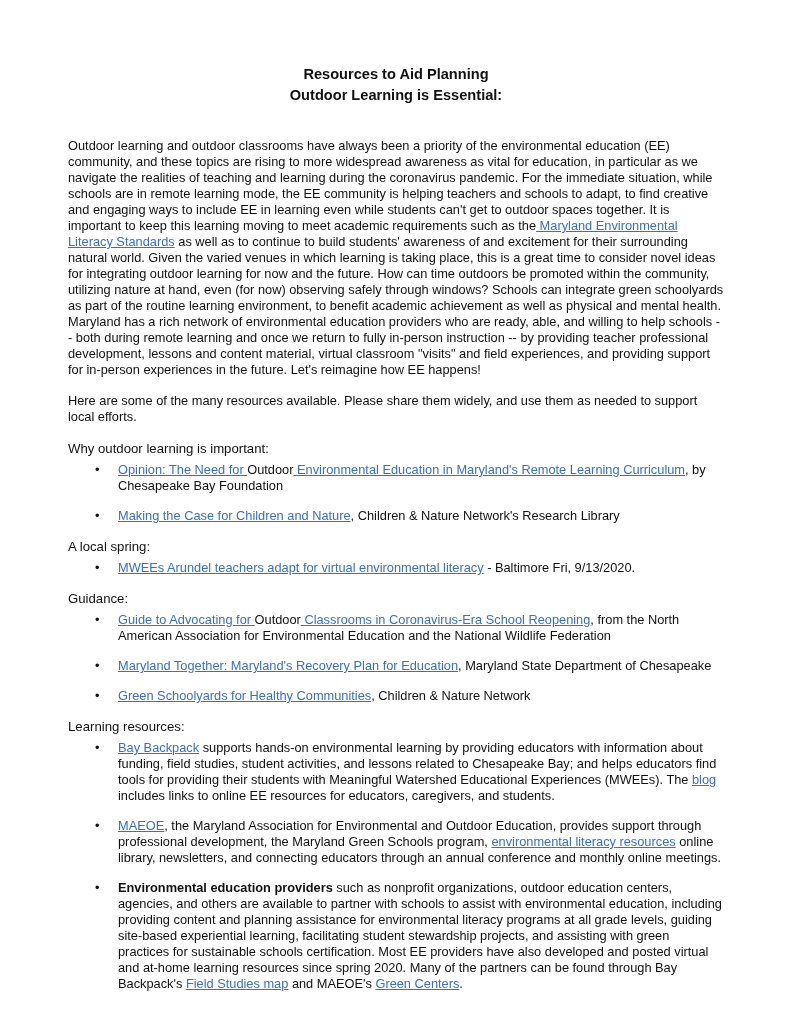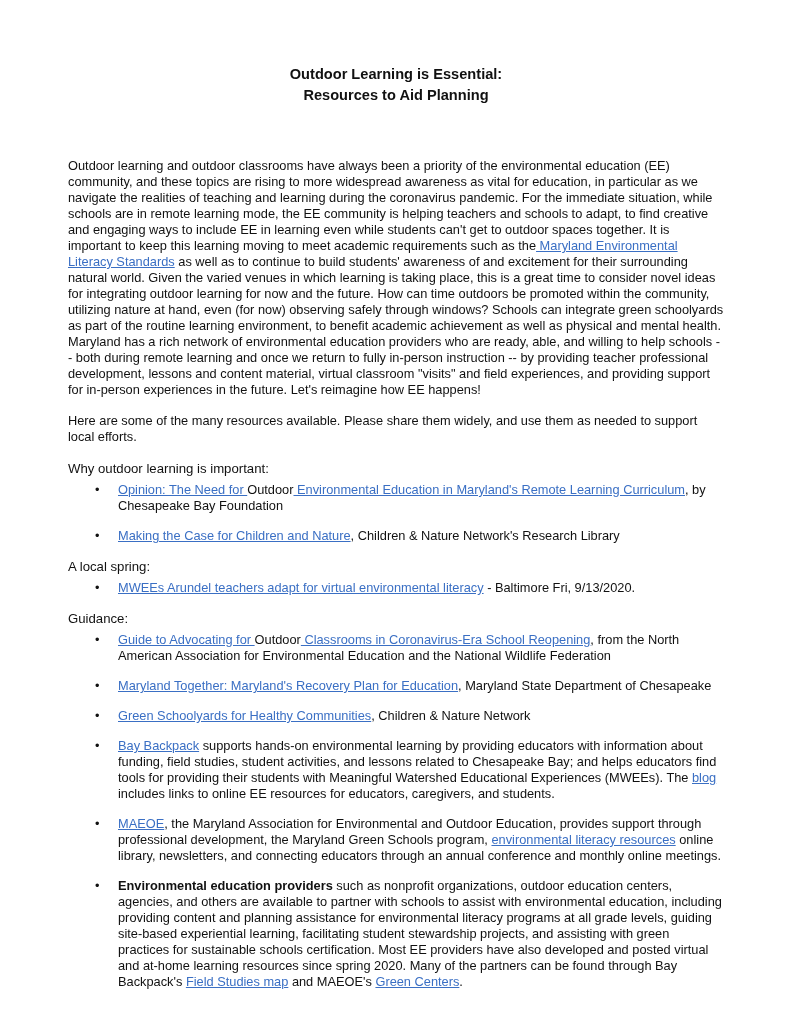--- a/index.html
+++ b/index.html
@@ -2,38 +2,38 @@
 <html style="--link: #3a6fc4; --text: #111111; --bg: #ffffff;"><head>
 <meta charset="utf-8">
 <style>
   :root { --link:#3a6fc4; --text:#111111; --bg:#ffffff; }
   * { box-sizing: border-box; }
   body { margin:0; background:var(--bg); color:var(--text);
          font-family:"Liberation Sans","DejaVu Sans",sans-serif; }
   .page { width:791px; height:1024px; background:var(--bg); overflow:hidden;
           padding:64px 67px 0 68px; }
   .title { text-align:center; font-weight:bold; font-size:14.6px; line-height:21px; }
-  .doc { margin-top:52px; font-size:12.8px; line-height:16px; }
+  .doc { margin-top:32px; font-size:12.8px; line-height:16px; }
   .doc p { margin:0 0 15px 0; }
   .doc h2 { font-size:13.2px; line-height:17px; font-weight:normal; margin:9px 0 5px 0; }
   .doc h2 .bold { font-weight:normal; }
   .bold { font-weight:bold; }
   ul.blist { list-style:none; margin:0 0 9px 0; padding:0; }
   ul.blist li { display:flex; padding-left:27px; margin:0 0 14px 0; }
   .marker { flex:0 0 23px; }
   .li-text { flex:1; }
   a.link { color:var(--link); text-decoration:underline; cursor:pointer; }
 </style>
 </head>
 <body>
 
 <div class="page">
   <div class="title">
+    <div>Resources to Aid Planning</div>
     <div>Outdoor Learning is Essential:</div>
-    <div>Resources to Aid Planning</div>
   </div>
   <div class="doc" id="doc-content">
       <p><span>Outdoor learning and outdoor classrooms have always been a priority of the environmental education (EE) community, and these topics are rising to more widespread awareness as vital for education, in particular as we navigate the realities of teaching and learning during the coronavirus pandemic. For the immediate situation, while schools are in remote learning mode, the EE community is helping teachers and schools to adapt, to find creative and engaging ways to include EE in learning even while students can't get to outdoor spaces together. It is important to keep this learning moving to meet academic requirements such as the</span><a class="link"> Maryland Environmental Literacy Standards</a><span> as well as to continue to build students' awareness of and excitement for their surrounding natural world. Given the varied venues in which learning is taking place, this is a great time to consider novel ideas for integrating outdoor learning for now and the future. How can time outdoors be promoted within the community, utilizing nature at hand, even (for now) observing safely through windows? Schools can integrate green schoolyards as part of the routine learning environment, to benefit academic achievement as well as physical and mental health. Maryland has a rich network of environmental education providers who are ready, able, and willing to help schools -- both during remote learning and once we return to fully in-person instruction -- by providing teacher professional development, lessons and content material, virtual classroom "visits" and field experiences, and providing support for in-person experiences in the future. Let's reimagine how EE happens!</span></p>
       <p><span>Here are some of the many resources available. Please share them widely, and use them as needed to support local efforts.</span></p>
       <h2><span class="bold">Why outdoor learning is important:</span></h2>
       <ul class="blist">
         <li>
           <span class="marker">•</span>
           <span class="li-text"><a class="link">Opinion: The Need for </a><span>Outdoor</span><a class="link"> Environmental Education in Maryland's Remote Learning Curriculum</a><span>, by Chesapeake Bay Foundation</span></span>
         </li>
@@ -57,20 +57,21 @@
         </li>
         <li>
           <span class="marker">•</span>
           <span class="li-text"><a class="link">Maryland Together: Maryland's Recovery Plan for Education</a><span>, Maryland State Department of Chesapeake</span></span>
         </li>
         <li>
           <span class="marker">•</span>
           <span class="li-text"><a class="link">Green Schoolyards for Healthy Communities</a><span>, Children &amp; Nature Network</span></span>
         </li>
       </ul>
+      <h2><span class="bold">Learning resources</span><span>:</span></h2>
       <ul class="blist">
         <li>
           <span class="marker">•</span>
           <span class="li-text"><a class="link">Bay Backpack</a><span> supports hands-on environmental learning by providing educators with information about funding, field studies, student activities, and lessons related to Chesapeake Bay; and helps educators find tools for providing their students with Meaningful Watershed Educational Experiences (MWEEs). The </span><a class="link">blog</a><span> includes links to online EE resources for educators, caregivers, and students.</span></span>
         </li>
         <li>
           <span class="marker">•</span>
           <span class="li-text"><a class="link">MAEOE</a><span>, the Maryland Association for Environmental and Outdoor Education, provides support through professional development, the Maryland Green Schools program, </span><a class="link">environmental literacy resources</a><span> online library, newsletters, and connecting educators through an annual conference and monthly online meetings.</span></span>
         </li>
         <li>

